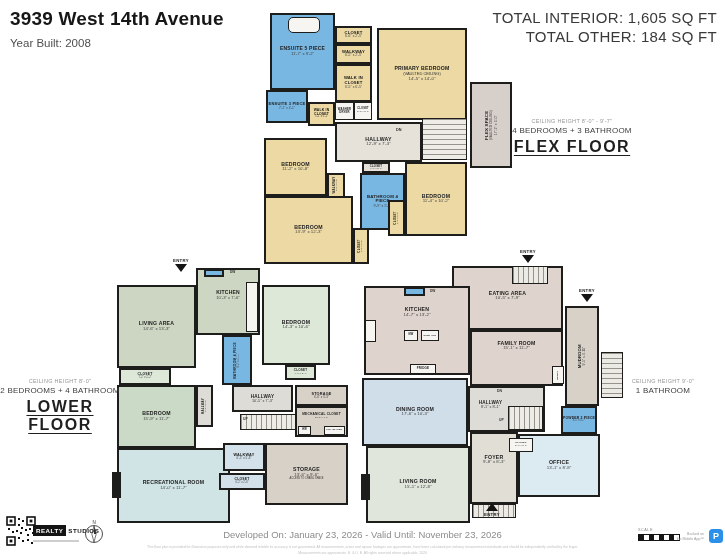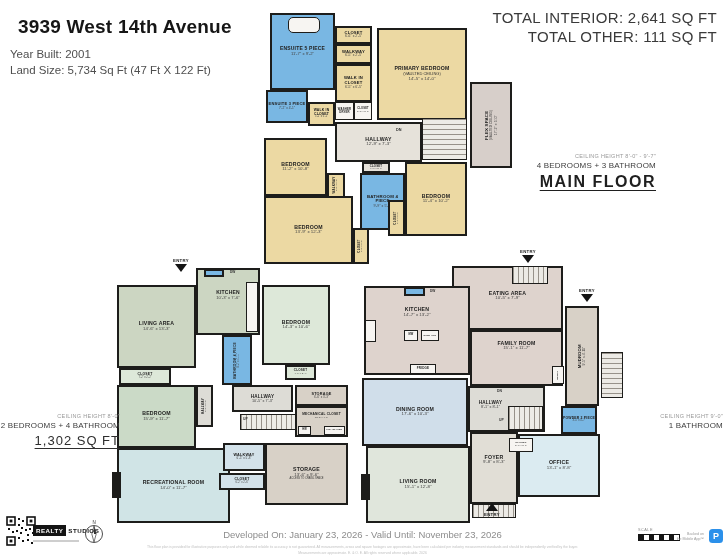--- a/index.html
+++ b/index.html
@@ -1,20 +1,20 @@
 <!DOCTYPE html>
 <html><head>
 <meta charset="utf-8">
 <style>
   html,body{margin:0;padding:0;background:#fff;}
   body{width:725px;height:560px;position:relative;overflow:hidden;
        font-family:"Liberation Sans", sans-serif;-webkit-font-smoothing:antialiased;}
   
   .addr{position:absolute;left:10px;top:8px;}
-  .addr h1{margin:8px;font-size:19px;line-height:22px;color:#161616;letter-spacing:.2px;}
+  .addr h1{margin:0;font-size:19px;line-height:22px;color:#161616;letter-spacing:.2px;}
   .addr .meta{font-size:11.5px;line-height:16px;color:#4f4f4f;margin-top:5px;}
   .totals{position:absolute;right:8px;top:8px;text-align:right;color:#3a3a3a;}
   .tot{font-size:15px;line-height:19px;letter-spacing:.3px;}
   .tot-flex{font-size:8.5px;color:#5a5a5a;margin-top:2px;letter-spacing:.3px;}
   
   #plans{position:absolute;inset:0;}
   .room{position:absolute;border:2px solid #1d1d1b;box-sizing:border-box;background:#f6f4f0;}
   .box{border-width:1px;background:#f7f5f2;}
   .round{border-radius:5px;}
   .solid{position:absolute;background:#1d1d1b;}
@@ -31,21 +31,21 @@
   .inner{display:flex;flex-direction:column;align-items:center;text-align:center;line-height:1.12;}
   .rot{transform:rotate(-90deg);white-space:nowrap;}
   .nm{font-weight:bold;color:#222;letter-spacing:.2px;}
   .dm{color:#454545;}
   .sb,.s2{color:#333;}
   .ftext{position:absolute;font-weight:bold;color:#333;}
   .entry{position:absolute;text-align:center;font-size:4.3px;font-weight:bold;color:#1d1d1d;letter-spacing:.3px;}
   .tri-down{margin:1px auto 0;width:0;height:0;border-left:6px solid transparent;border-right:6px solid transparent;border-top:8px solid #141414;}
   .tri-up{margin:0 auto 1px;width:0;height:0;border-left:6px solid transparent;border-right:6px solid transparent;border-bottom:8px solid #141414;}
   
-  .flabel{position:absolute;text-align:right;color:#2e2e2e;margin-top:35px;}
+  .flabel{position:absolute;text-align:center;color:#2e2e2e;}
   .fl-ceiling{font-size:5.5px;color:#999;letter-spacing:.3px;}
   .fl-beds{font-size:8px;color:#3c3c3c;margin-top:2px;letter-spacing:.2px;}
   .fl-name{font-size:16px;font-weight:bold;color:#1f1f1f;letter-spacing:1.5px;margin-top:3px;
            text-decoration:underline;text-underline-offset:3px;text-decoration-thickness:1px;}
   .fl-area{font-size:13px;color:#2e2e2e;letter-spacing:1px;margin-top:3px;
            text-decoration:underline;text-underline-offset:3px;text-decoration-thickness:1px;}
   
   .developed{position:absolute;left:0;right:0;top:529px;text-align:center;font-size:9.5px;color:#8d8d8d;}
   .fineprint{position:absolute;left:10px;right:10px;top:545px;text-align:center;font-size:3.4px;color:#c2c2c2;
              white-space:nowrap;overflow:hidden;}
@@ -62,28 +62,27 @@
   .app-text{position:absolute;left:668px;top:532px;width:36px;text-align:right;font-size:3.6px;line-height:4.6px;color:#9a9a9a;}
   .app-badge{position:absolute;left:709px;top:529px;width:14px;height:14px;border-radius:3.5px;background:#2b90ea;
              color:#fff;font-size:9px;font-weight:bold;display:flex;align-items:center;justify-content:center;}
 </style>
 </head>
 <body>
 
 <div class="addr">
   <h1>3939 West 14th Avenue</h1>
   <div class="meta">
-    <div>Year Built: 2001</div>
-    <div>Land Size: 5,734 Sq Ft (47 Ft X 122 Ft)</div>
+    <div>Year Built: 2008</div>
   </div>
 </div>
 
 <div class="totals">
-  <div class="tot">TOTAL INTERIOR: 2,641 SQ FT</div>
-  <div class="tot">TOTAL OTHER: 111 SQ FT</div>
+  <div class="tot">TOTAL INTERIOR: 1,605 SQ FT</div>
+  <div class="tot">TOTAL OTHER: 184 SQ FT</div>
 </div>
 
 <div id="plans">
     <div class="room tile" style="left: 270px; top: 13px; width: 65px; height: 77px; background: rgb(121, 183, 227);">
       <div class="lbl">
         <div class="inner">
           <div class="nm" style="font-size: 5px;">ENSUITE 5 PIECE</div>
           <div class="dm" style="font-size: 4.2px;">11'-7" x 9'-2"</div>
         </div>
       </div>
@@ -517,26 +516,26 @@
     <div class="room porch stairs-v" style="left: 472px; top: 504px; width: 44px; height: 14px;"></div>
     <div class="entry" style="left: 480px; top: 503px; width: 24px;">
       <div class="tri-up"></div>
       <div class="e-lbl">ENTRY</div>
     </div>
   </div>
 
 <div class="flabel" style="left:488px;top:118px;width:168px;">
   <div class="fl-ceiling">CEILING HEIGHT 8'-0" - 9'-7"</div>
   <div class="fl-beds">4 BEDROOMS + 3 BATHROOM</div>
-  <div class="fl-name">MAIN FLOOR</div>
+  <div class="fl-name">FLEX FLOOR</div>
 </div>
 <div class="flabel" style="left:0px;top:378px;width:120px;">
   <div class="fl-ceiling">CEILING HEIGHT 8'-0"</div>
   <div class="fl-beds">2 BEDROOMS + 4 BATHROOM</div>
-  <div class="fl-area">1,302 SQ FT</div>
+  <div class="fl-name">LOWER FLOOR</div>
 </div>
 <div class="flabel" style="left:603px;top:378px;width:120px;">
   <div class="fl-ceiling">CEILING HEIGHT 9'-0"</div>
   <div class="fl-beds">1 BATHROOM</div>
 </div>
 
 <div class="developed">Developed On: January 23, 2026 - Valid Until: November 23, 2026</div>
 <div class="fineprint">This floor plan is provided for illustrative purposes only and while deemed reliable its accuracy is not guaranteed. All measurements, areas and square footages are approximate, have been calculated per industry measurement standards and should be independently verified by the buyer.</div>
 <div class="fineprint fineprint2">Measurements are approximate. E. &amp; O. E. All rights reserved where applicable. 2026</div>
 

